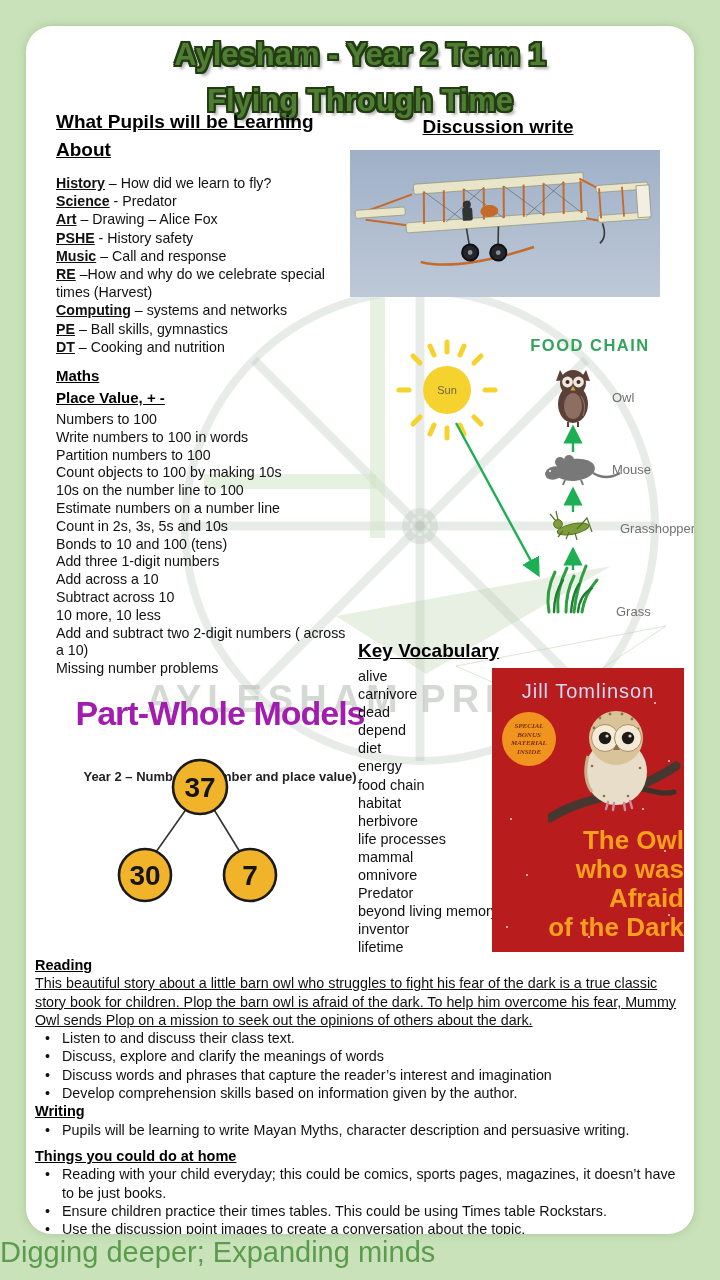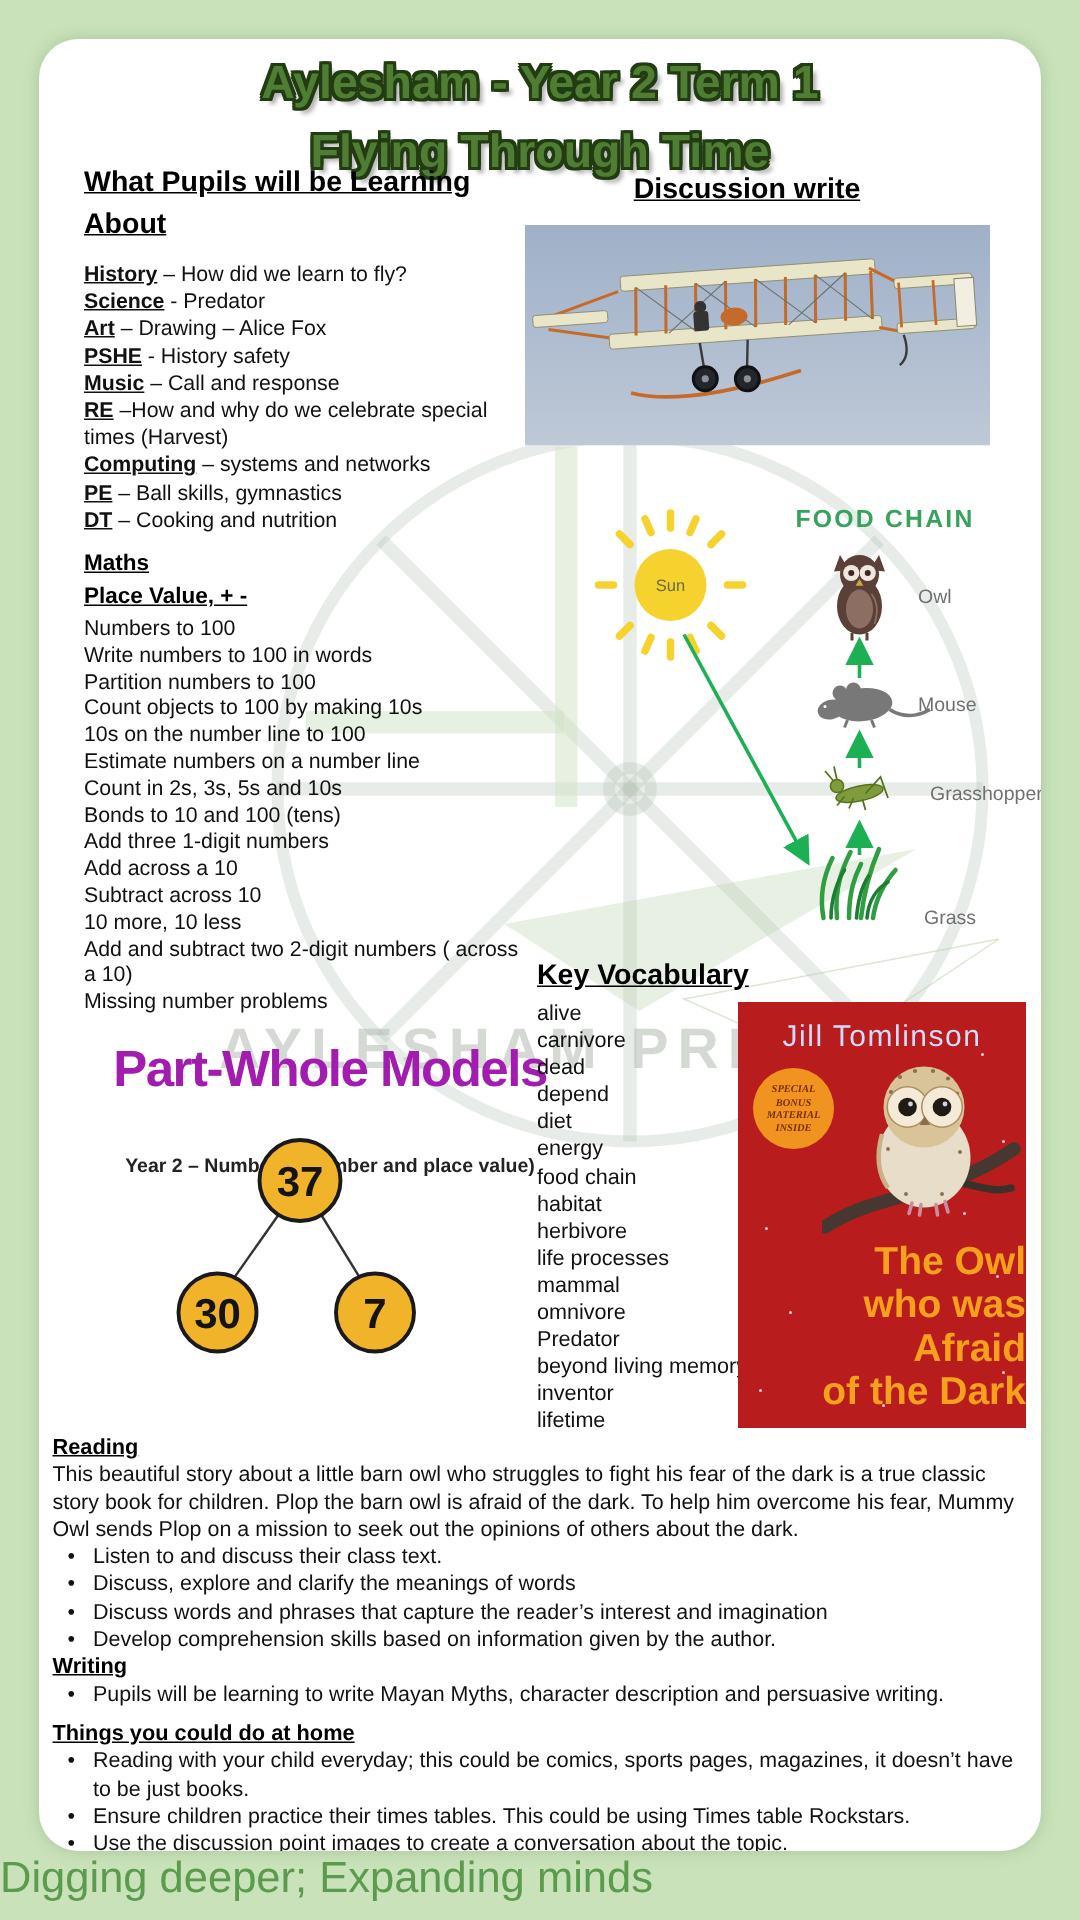--- a/index.html
+++ b/index.html
@@ -55,21 +55,21 @@
     font-style:italic; font-weight:bold; color:#7a2e0e; padding:5px;
     font-family:"Liberation Serif", serif; }
   .book-owl { position:absolute; right:2px; top:28px; }
   .book-title { position:absolute; left:0; right:0; top:158px; text-align:right;
     color:#f7a01e; font-weight:bold; font-size:26px; line-height:29px; }
   .star { position:absolute; width:2px; height:2px; border-radius:50%; background:#e9eefb; opacity:.85; }
 
   .bottom { position:absolute; left:9px; top:930px; width:652px; font-size:14.3px;
     line-height:18.3px; color:#111; }
   .bottom h4 { margin:0; font-size:14.5px; }
-  .bottom p { margin:0; }
+  .bottom p { margin:0;text-decoration:underline; }
   .bullets { margin:0; padding:0; list-style:none; }
   .bullets li { position:relative; padding-left:27px; }
   .bullets li::before { content:"\2022"; position:absolute; left:10px; top:0; }
   .ind1 { margin-left:11px; } .ind2 { margin-left:15px; }
   .sp8 { height:8px; }
 
   .footer { position:absolute; left:0; right:0; top:1236px; text-align:left;
     font-size:29px; color:#5b9b4e; }
 </style>
 </head>

